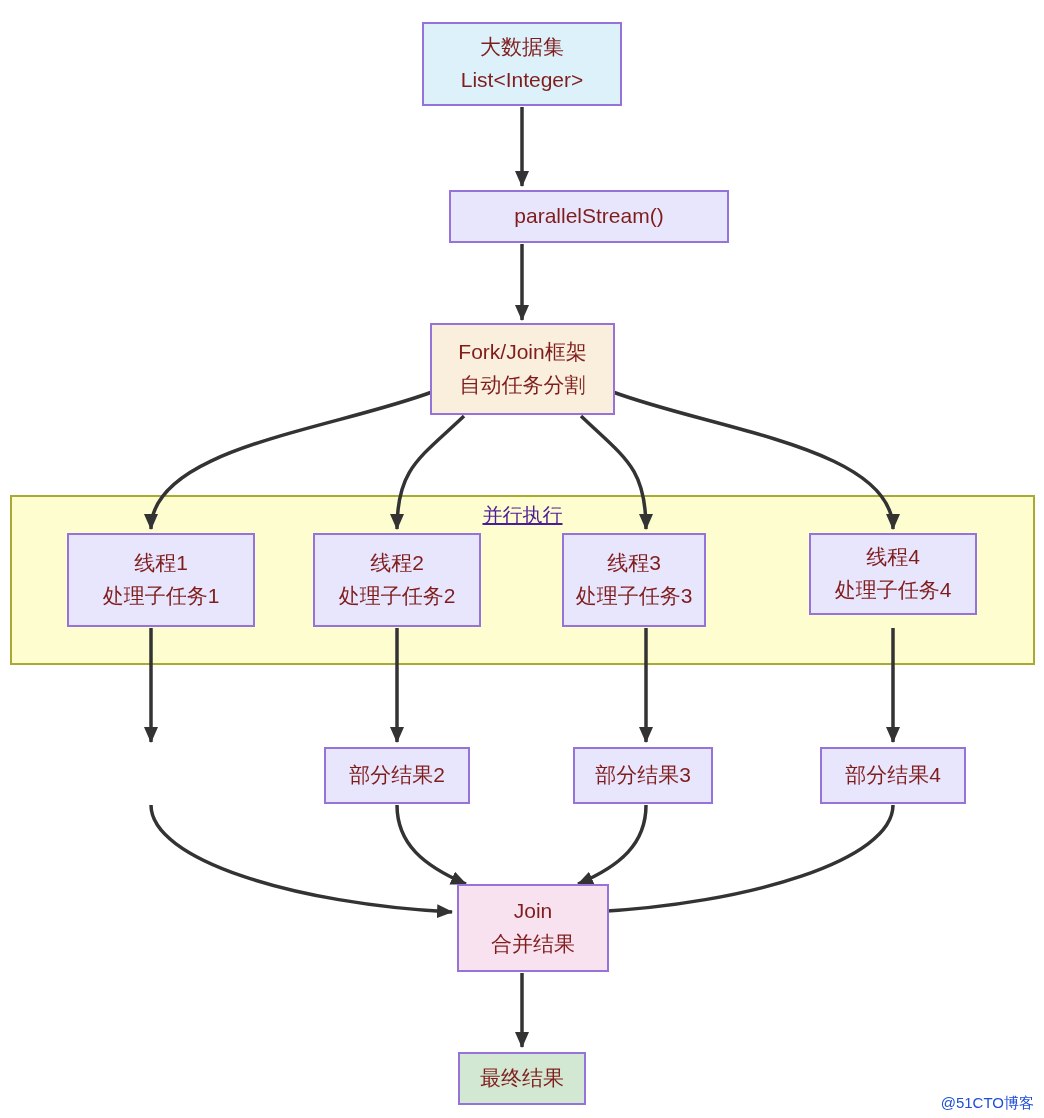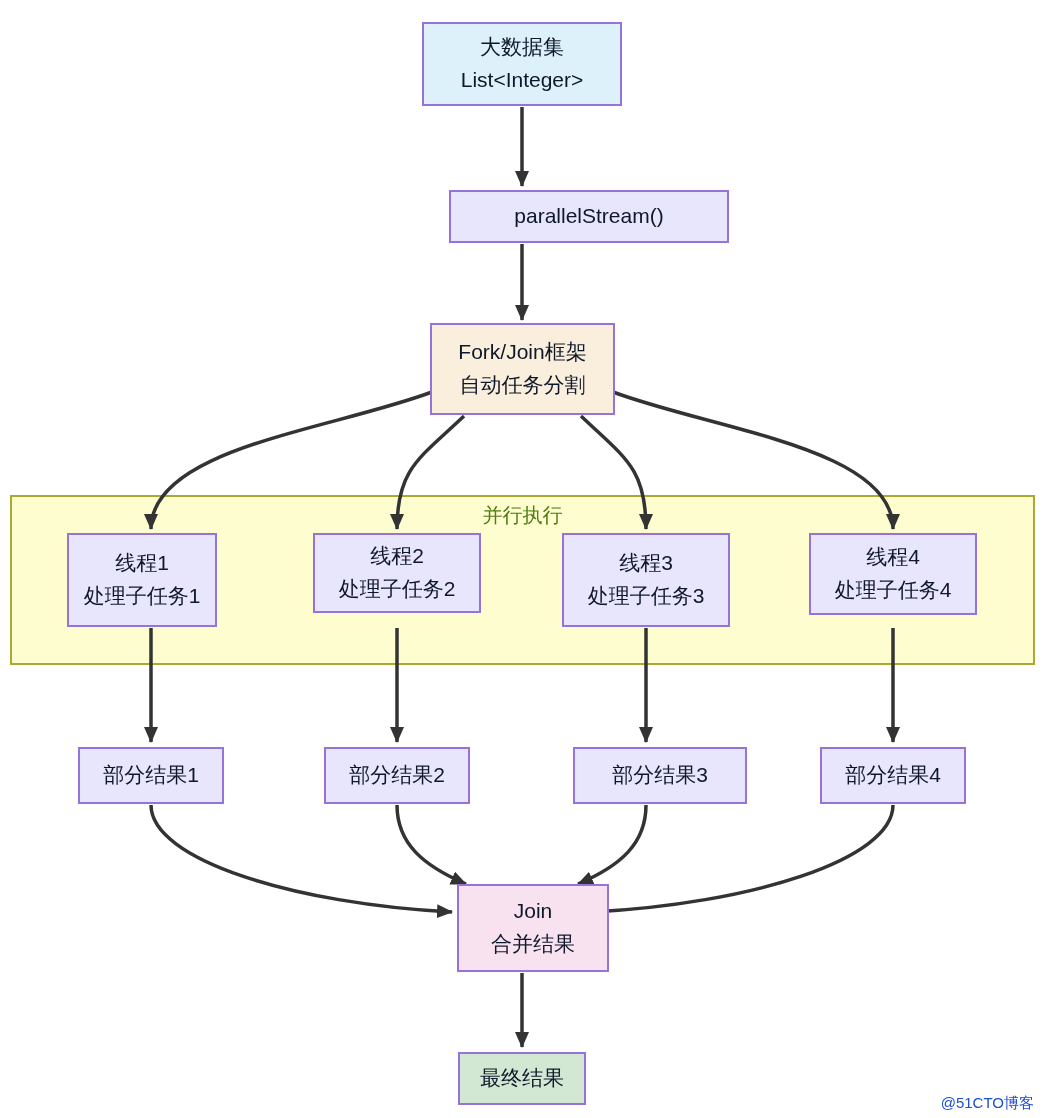--- a/index.html
+++ b/index.html
@@ -43,34 +43,35 @@
     border: 2px solid var(--group_border, #aaaa33);
     box-sizing: border-box;
   }
   .group-label {
     position: absolute;
     top: 5px;
     left: 0;
     width: 100%;
     text-align: center;
     font-size: 20px;
-    color: #4d7c0f;
+    color: #4c1d95;
+    text-decoration: underline;
   }
   .node {
     position: absolute;
     box-sizing: border-box;
     border: 2px solid var(--border_purple, #9673d9);
     display: flex;
     flex-direction: column;
     align-items: center;
     justify-content: center;
     text-align: center;
     font-size: 21px;
     line-height: 1.55;
-    color: #0f172a;
+    color: #7f1d1d;
   }
   .node span { display: block; white-space: nowrap; }
   .fill-blue     { background: var(--node_blue, #ddf1fb); }
   .fill-lavender { background: var(--node_lavender, #e8e6fc); }
   .fill-peach    { background: var(--node_peach, #faefdc); }
   .fill-pink     { background: var(--node_pink, #f9e2f0); }
   .fill-green    { background: var(--node_green, #d2e8d2); }
   .watermark {
     position: absolute;
     right: 10px;
@@ -123,44 +124,41 @@
 
   <div class="node fill-lavender" style="left:408px; top:190px; width:280px; height:53px;margin-left:41px;">
     <span>parallelStream()</span>
   </div>
 
   <div class="node fill-peach" style="left:430px; top:323px; width:185px; height:92px;">
     <span>Fork/Join框架</span>
     <span>自动任务分割</span>
   </div>
 
-  <div class="node fill-lavender" style="left:67px; top:533px; width:150px; height:94px;">
+  <div class="node fill-lavender" style="left:67px; top:533px; width:188px; height:94px;">
     <span>线程1</span>
     <span>处理子任务1</span>
   </div>
-  <div class="node fill-lavender" style="left:313px; top:533px; width:168px; height:80px;">
+  <div class="node fill-lavender" style="left:313px; top:533px; width:168px; height:94px;">
     <span>线程2</span>
     <span>处理子任务2</span>
   </div>
-  <div class="node fill-lavender" style="left:562px; top:533px; width:168px; height:94px;">
+  <div class="node fill-lavender" style="left:562px; top:533px; width:144px; height:94px;">
     <span>线程3</span>
     <span>处理子任务3</span>
   </div>
   <div class="node fill-lavender" style="left:809px; top:533px; width:168px; height:82px;">
     <span>线程4</span>
     <span>处理子任务4</span>
   </div>
 
-  <div class="node fill-lavender" style="left:78px; top:747px; width:146px; height:57px;">
-    <span>部分结果1</span>
-  </div>
   <div class="node fill-lavender" style="left:324px; top:747px; width:146px; height:57px;">
     <span>部分结果2</span>
   </div>
-  <div class="node fill-lavender" style="left:573px; top:747px; width:174px; height:57px;">
+  <div class="node fill-lavender" style="left:573px; top:747px; width:140px; height:57px;">
     <span>部分结果3</span>
   </div>
   <div class="node fill-lavender" style="left:820px; top:747px; width:146px; height:57px;">
     <span>部分结果4</span>
   </div>
 
   <div class="node fill-pink" style="left:457px; top:884px; width:152px; height:88px;">
     <span>Join</span>
     <span>合并结果</span>
   </div>

